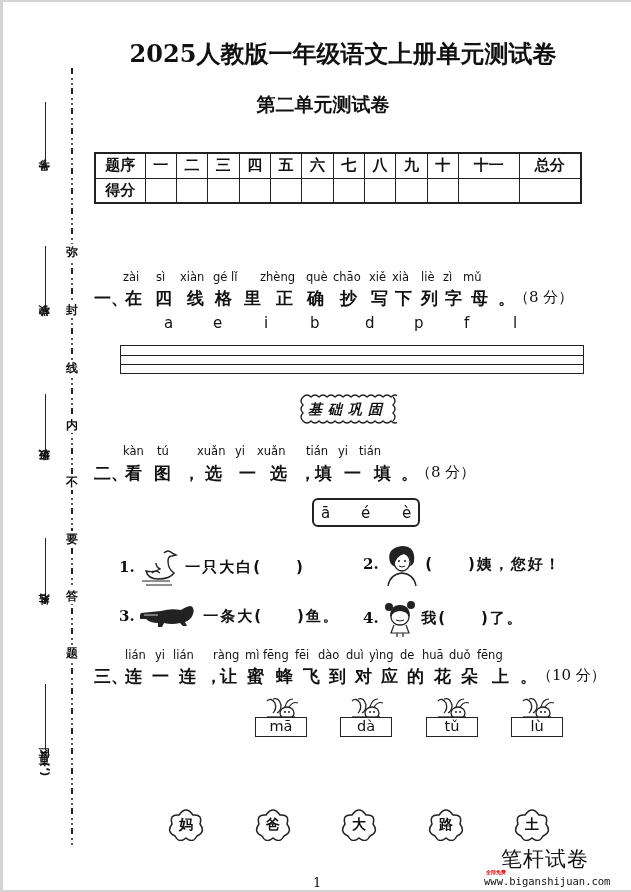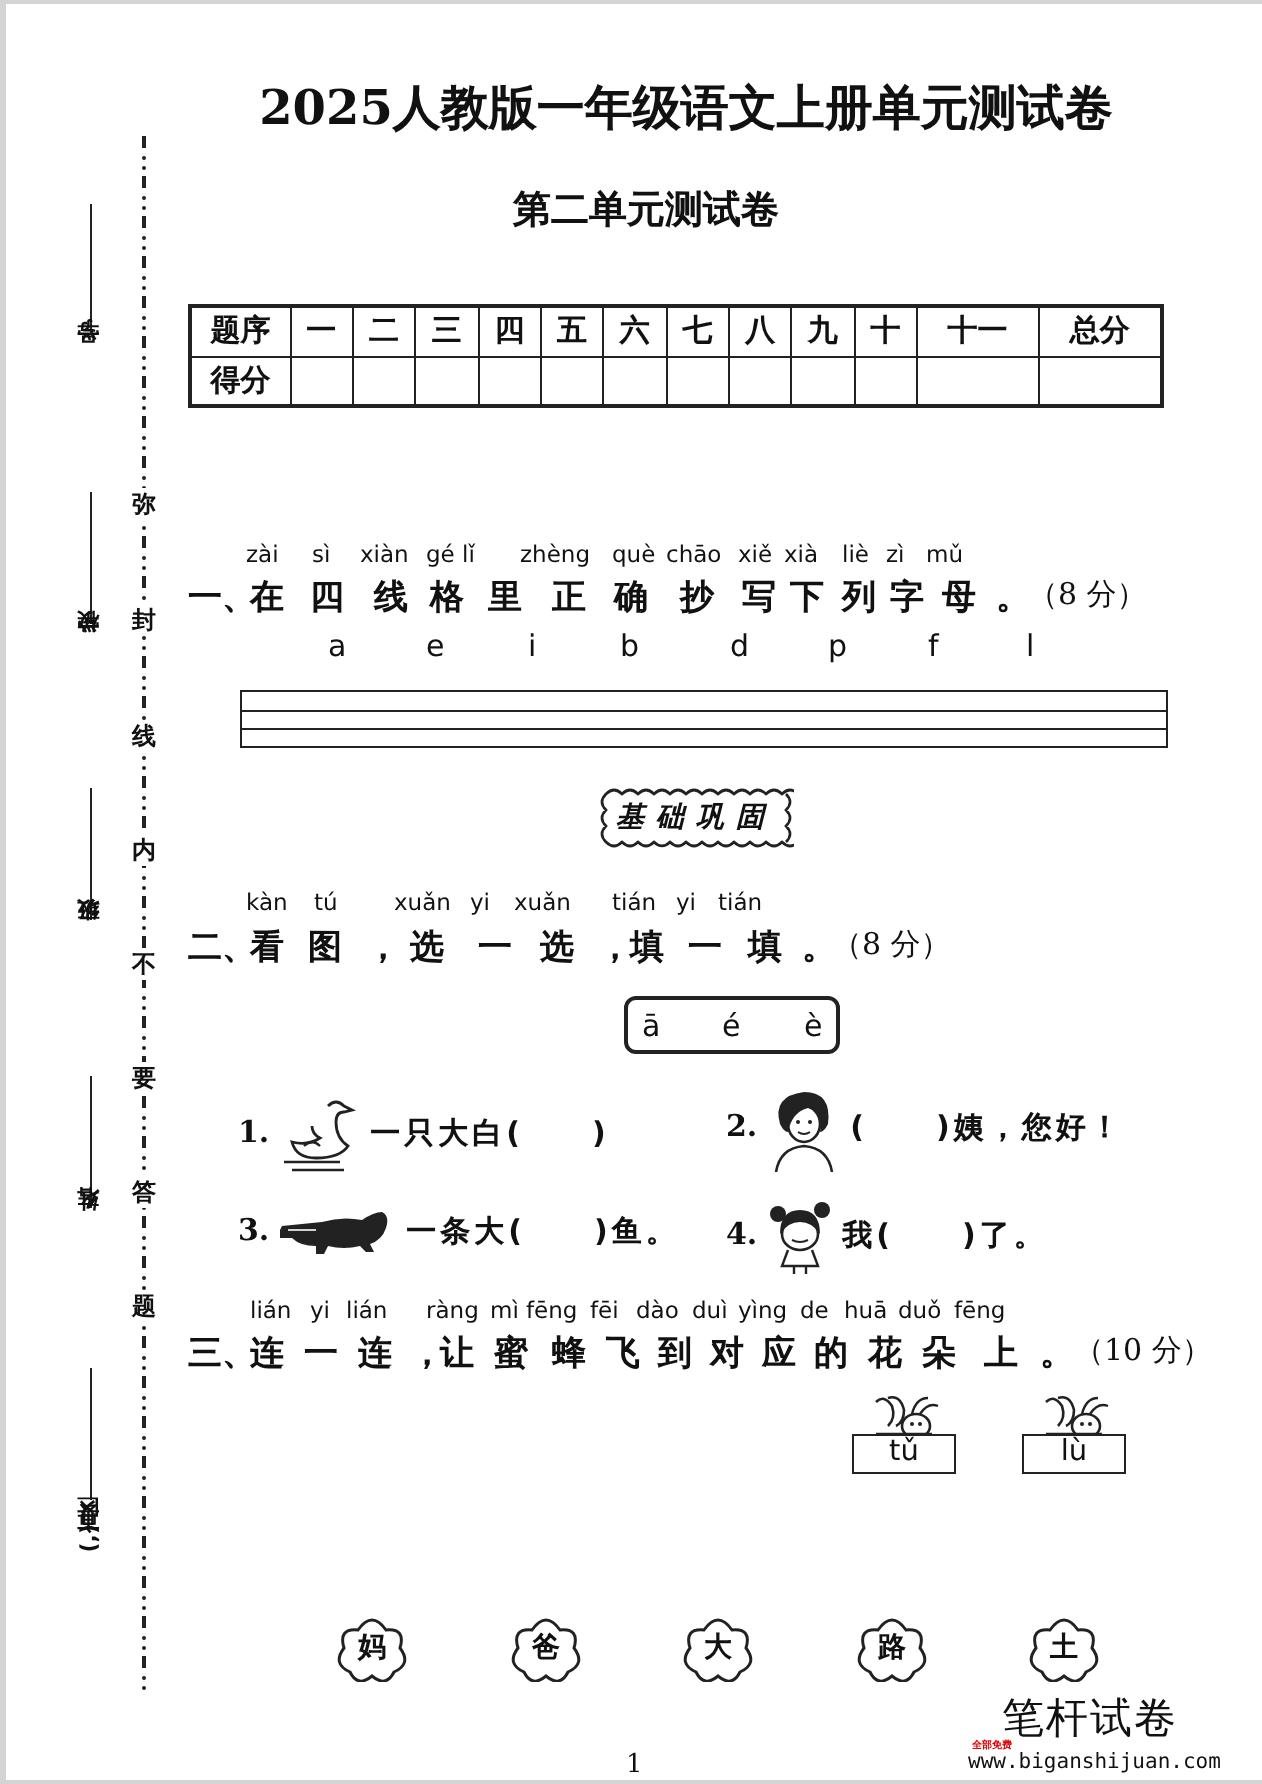--- a/index.html
+++ b/index.html
@@ -426,20 +426,42 @@
     <span style="left:261px">对</span>
     <span style="left:287px">应</span>
     <span style="left:313px">的</span>
     <span style="left:340px">花</span>
     <span style="left:367px">朵</span>
     <span style="left:398px">上</span>
     <span style="left:426px">。</span>
     <span style="left:443px;font-weight:normal;font-family:'DejaVu Serif',serif;font-size:15px;top:1px;">（10 分）</span>
   </div>
 
+  <div class="bee" style="left:250px;">
+    <svg width="36" height="24" viewBox="0 0 36 24">
+      <path d="M4,4 q4,-4 8,2 q2,6 -2,10 M10,2 q6,-2 8,6 q0,6 -4,8" fill="none" stroke="#222" stroke-width="1.3"></path>
+      <ellipse cx="24" cy="16" rx="7" ry="6" fill="none" stroke="#222" stroke-width="1.3"></ellipse>
+      <circle cx="22" cy="15" r="1" fill="#222"></circle>
+        <circle cx="26" cy="15" r="1" fill="#222"></circle>
+      <path d="M22,10 q2,-8 8,-8 M26,10 q4,-6 9,-4" fill="none" stroke="#222" stroke-width="1.2"></path>
+      <path d="M4,20 l28,0" stroke="#222" stroke-width="1.3"></path>
+    </svg>
+    <div class="box">mā</div>
+  </div>
+  <div class="bee" style="left:335px;">
+    <svg width="36" height="24" viewBox="0 0 36 24">
+      <path d="M4,4 q4,-4 8,2 q2,6 -2,10 M10,2 q6,-2 8,6 q0,6 -4,8" fill="none" stroke="#222" stroke-width="1.3"></path>
+      <ellipse cx="24" cy="16" rx="7" ry="6" fill="none" stroke="#222" stroke-width="1.3"></ellipse>
+      <circle cx="22" cy="15" r="1" fill="#222"></circle>
+        <circle cx="26" cy="15" r="1" fill="#222"></circle>
+      <path d="M22,10 q2,-8 8,-8 M26,10 q4,-6 9,-4" fill="none" stroke="#222" stroke-width="1.2"></path>
+      <path d="M4,20 l28,0" stroke="#222" stroke-width="1.3"></path>
+    </svg>
+    <div class="box">dà</div>
+  </div>
   <div class="bee" style="left:421px;">
     <svg width="36" height="24" viewBox="0 0 36 24">
       <path d="M4,4 q4,-4 8,2 q2,6 -2,10 M10,2 q6,-2 8,6 q0,6 -4,8" fill="none" stroke="#222" stroke-width="1.3"></path>
       <ellipse cx="24" cy="16" rx="7" ry="6" fill="none" stroke="#222" stroke-width="1.3"></ellipse>
       <circle cx="22" cy="15" r="1" fill="#222"></circle>
         <circle cx="26" cy="15" r="1" fill="#222"></circle>
       <path d="M22,10 q2,-8 8,-8 M26,10 q4,-6 9,-4" fill="none" stroke="#222" stroke-width="1.2"></path>
       <path d="M4,20 l28,0" stroke="#222" stroke-width="1.3"></path>
     </svg>
     <div class="box">tǔ</div>

